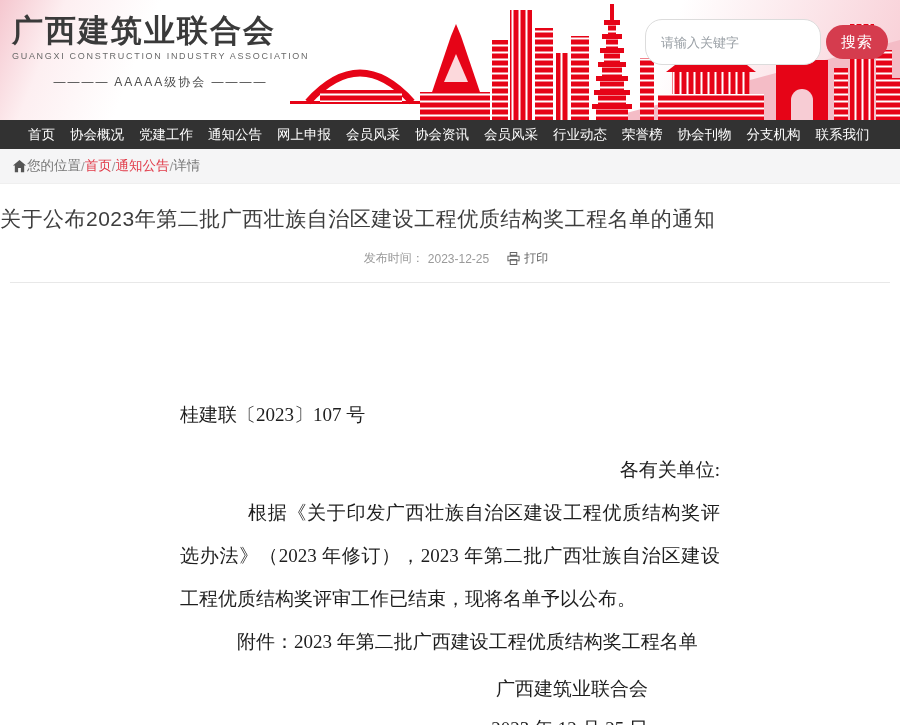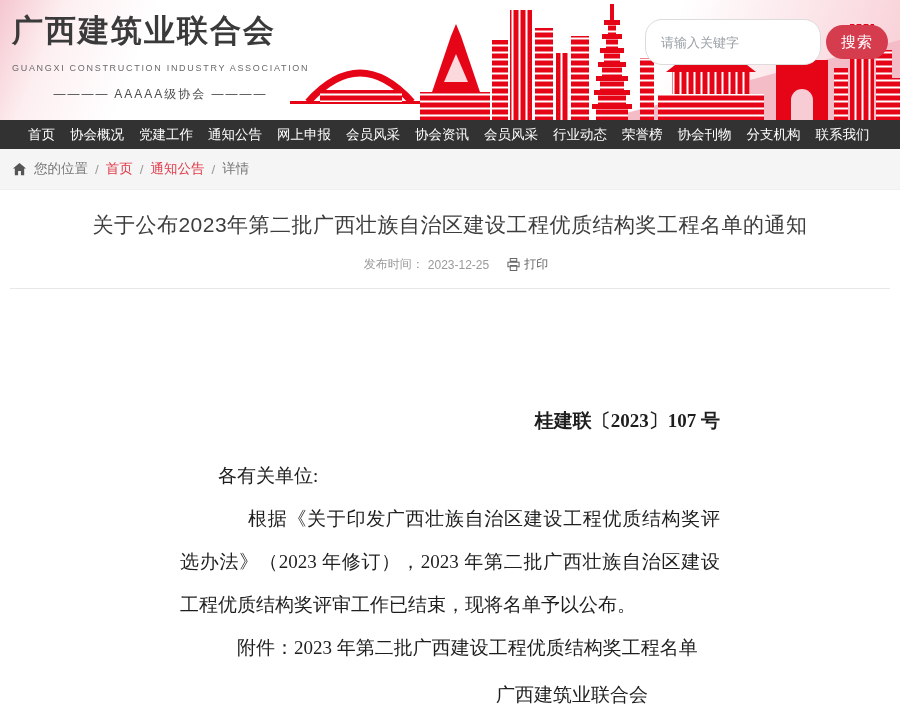--- a/index.html
+++ b/index.html
@@ -4,56 +4,56 @@
 <style>
   * { margin:0; padding:0; box-sizing:border-box; }
   html,body { width:900px; height:725px; overflow:hidden; background:#fff;
     font-family:"Liberation Sans","DejaVu Sans",sans-serif; }
 
   
   .header { position:relative; height:120px; overflow:hidden;
     background:linear-gradient(112deg,#f5c7cf 0%,#fdeff1 7%,#ffffff 17%,#ffffff 72%,#f8ccd4 100%); }
   .logo { position:absolute; left:12px; top:13px; z-index:2; }
   .logo-title { font-size:31px; font-weight:bold; color:#3a3a3a; letter-spacing:2px; line-height:36px; }
-  .logo-sub { font-size:9px; color:#6a6a6a; letter-spacing:1.7px; margin-top:14px; white-space:nowrap; }
+  .logo-sub { font-size:9px; color:#6a6a6a; letter-spacing:1.7px; margin-top:2px; white-space:nowrap; }
   .logo-badge { font-size:12px; color:#4d4d4d; letter-spacing:2px; margin-top:13px; text-align:center; }
   .search { position:absolute; right:12px; top:19px; display:flex; align-items:center; gap:5px; z-index:3; }
   .search-input { width:176px; height:46px; border:1px solid #dcdcdc; border-radius:17px;
     padding:0 15px; font-size:13px; color:#333; outline:none; background:#fff; }
   .search-input::placeholder { color:#9aa0a6; }
   .search-btn { height:34px; padding:0 15px; border:none; border-radius:17px; background:#d53c4e;
     color:#fff; font-size:15px; cursor:pointer; letter-spacing:1px;text-align:right; }
   .skyline { position:absolute; right:0; bottom:0; display:block; z-index:1; }
 
   
   .nav { height:29px; background:#323232; display:flex; align-items:center; gap:15px; padding-left:28px; }
   .nav-item { color:#fff; font-size:13.5px; white-space:nowrap; cursor:pointer; }
 
   
-  .breadcrumb { height:41px; background:#f5f5f6; border-bottom:1px solid #efefef;
-    display:flex; align-items:center; gap:7px; padding:0 12px; font-size:13.5px; color:#777; }
+  .breadcrumb { height:35px; background:#f5f5f6; border-bottom:1px solid #efefef;
+    display:flex; align-items:center; padding:0 12px; font-size:13.5px; color:#777; }
   .crumb-sep { color:#9b9b9b; }
   .crumb-red { color:#e13b49; cursor:pointer; }
   .home-icon { width:15px; height:15px; display:inline-block; }
 
   
   .article-head { background:#fff; padding-top:21px; }
-  .article-title { text-align:center; font-size:21px; color:#3d3d3d; letter-spacing:0.5px; }
+  .article-title { text-align:left; font-size:21px; color:#3d3d3d; letter-spacing:0.5px; }
   .article-meta { display:flex; justify-content:center; align-items:center; margin-top:17px;
     font-size:12px; color:#9a9a9a;padding-left:12px; }
   .meta-date { margin-left:4px; }
   .print { display:flex; align-items:center; gap:4px; color:#666; margin-left:18px; cursor:pointer; }
   .print-icon { width:13px; height:13px; }
   .divider { border-bottom:1px solid #e8e8e8; margin:15px 10px 0 10px; }
 
   
   .doc { width:540px; margin:0 auto; font-family:"Liberation Serif","DejaVu Serif",serif;
     color:#1e1e1e; font-size:19px; line-height:43px; }
-  .doc-number { text-align:right; margin-top:110px;font-weight:bold; }
-  .salutation { margin-top:12px; text-indent:38px; }
+  .doc-number { text-align:left; margin-top:110px; }
+  .salutation { margin-top:12px; text-indent:38px;text-align:right; }
   .paragraph { text-align:justify; text-indent:68px; }
   .attachment { text-indent:57px; }
   .signature { text-align:right; padding-right:72px; line-height:40px; margin-top:6px; }
 </style>
 </head>
 <body>
 
 <div class="header">
   <div class="logo">
     <div class="logo-title">广西建筑业联合会</div>

